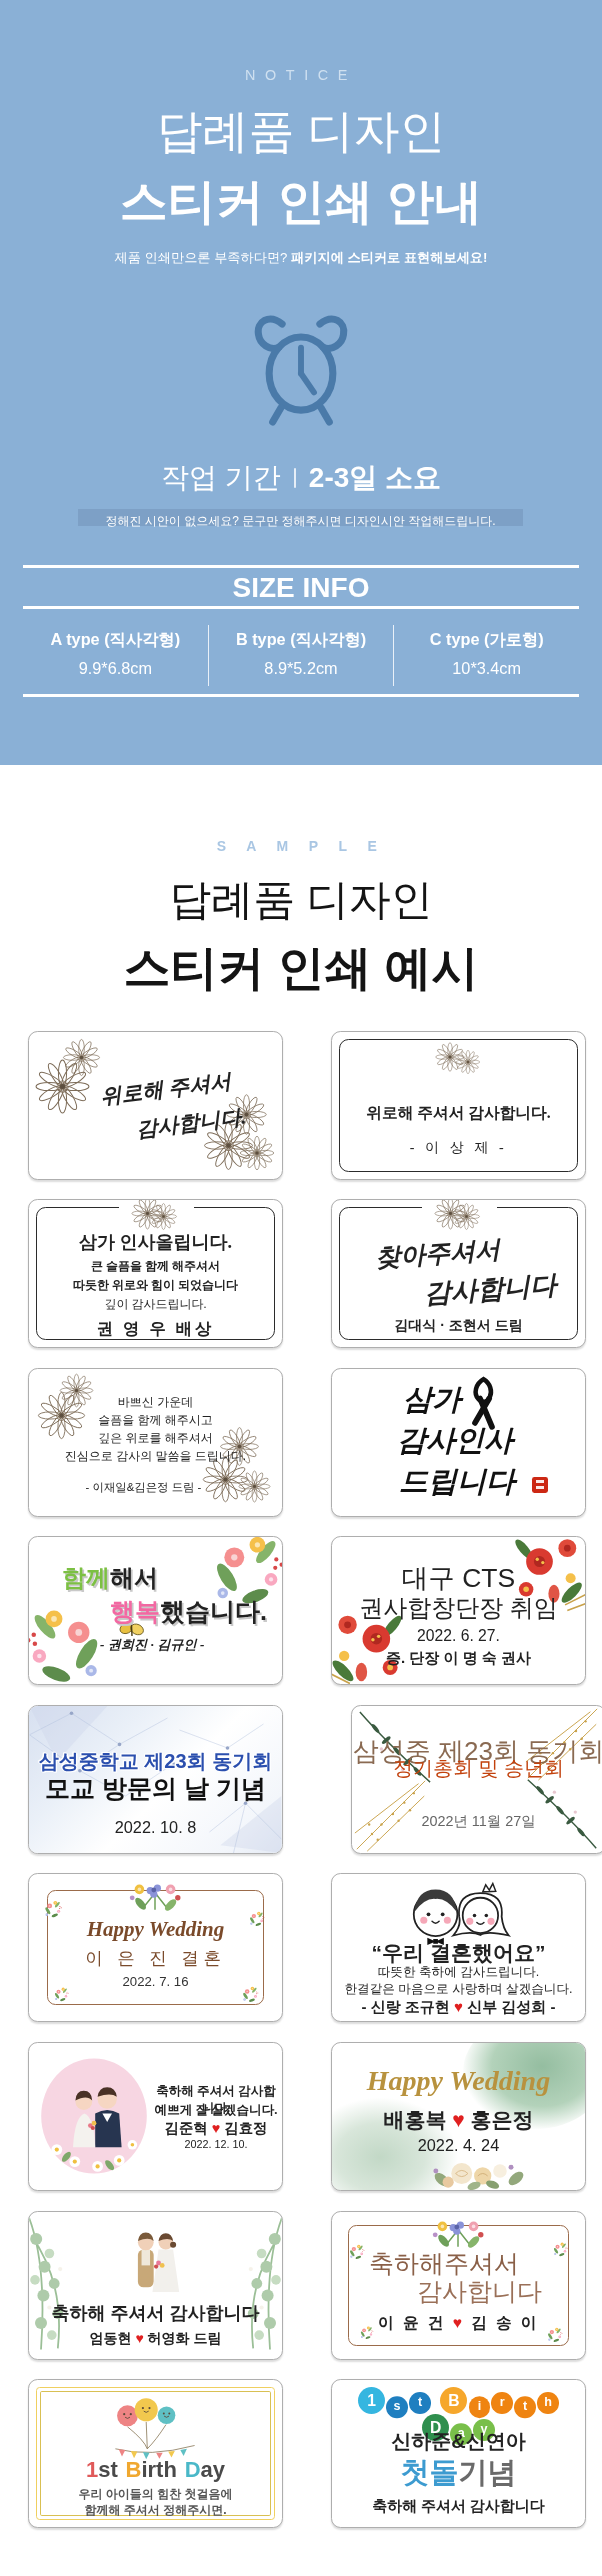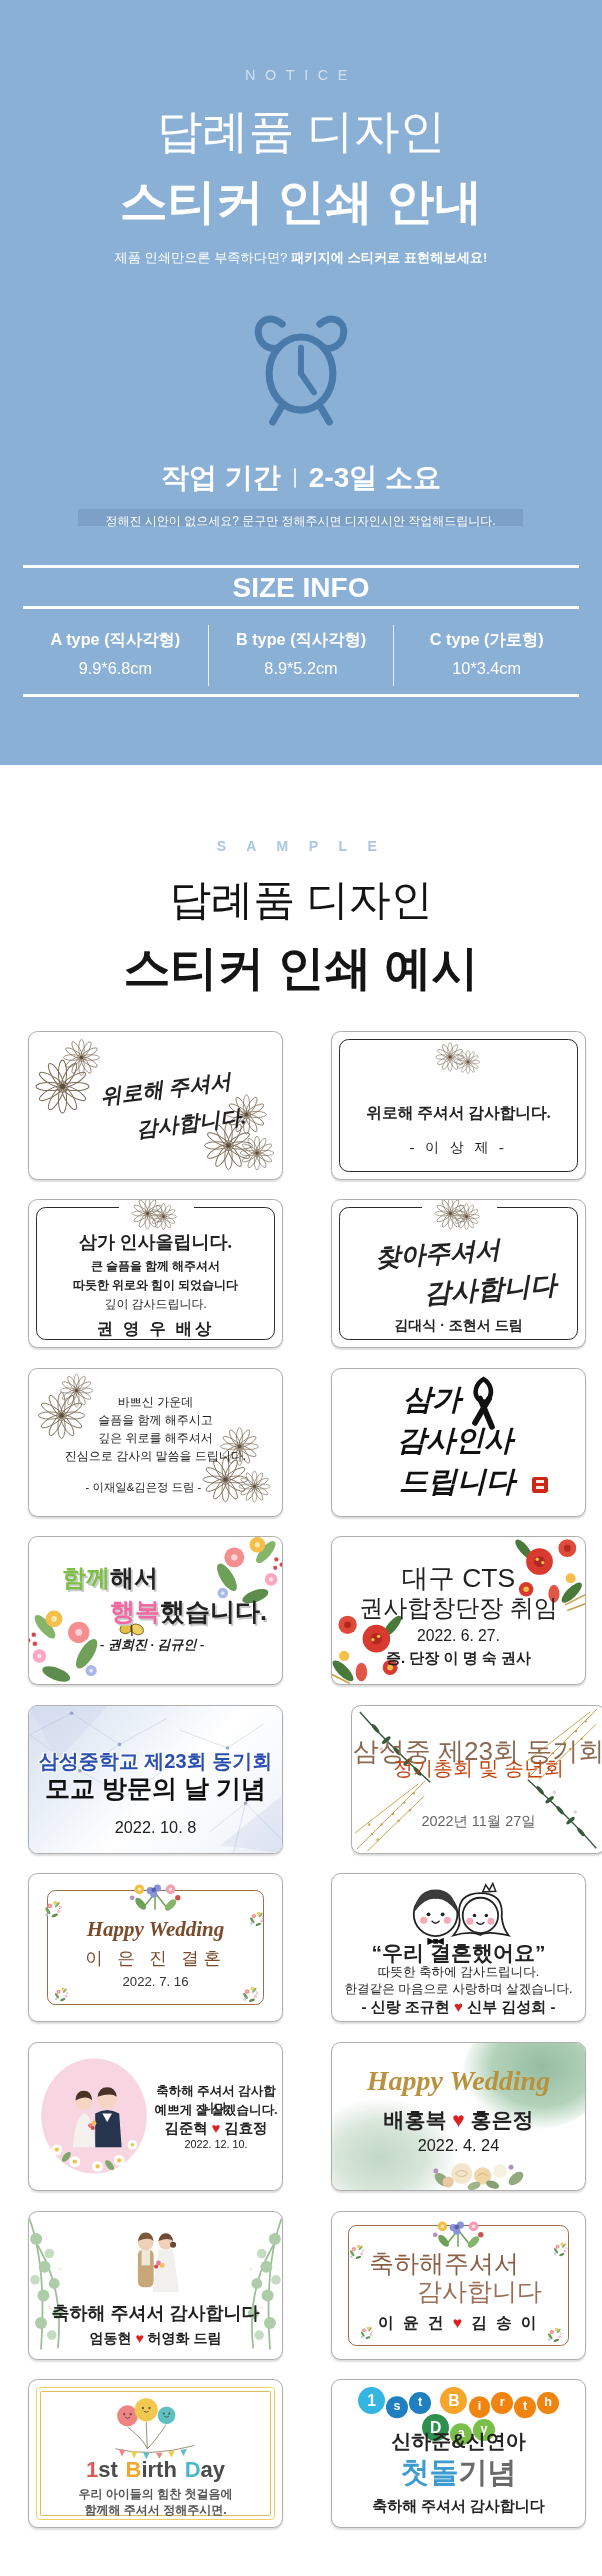--- a/index.html
+++ b/index.html
@@ -13,21 +13,21 @@
   
   .hero{position:absolute;left:0;top:0;width:602px;height:765px;background:#8ab0d6;}
   .eyebrow{top:67px;font-size:14.4px;font-weight:400;letter-spacing:9.6px;color:#cfe0f0;}
   .h-t1{top:101px;font-size:46px;font-weight:400;color:#fff;}
   .h-t2{top:170px;font-size:48px;font-weight:800;color:#fff;}
   .h-sub{top:249px;font-size:13.2px;color:#fff;}
   .h-sub b{font-weight:800;}
   .clock{left:242px;top:302px;width:118px;height:136px;}
   .work{top:459px;font-size:28px;color:#fff;}
   .work .sep{display:inline-block;width:1.8px;height:20.5px;background:#e6eef7;margin:0 13.2px;vertical-align:middle;border-radius:1.2px;}
-  .work .lab{font-weight:700;vertical-align:middle;}
+  .work .lab{font-weight:400;vertical-align:middle;}
   .work .val{font-weight:800;vertical-align:middle;}
   .notebar{left:78px;top:509px;width:445px;height:17px;background:#7da0c6;color:#fff;
            font-size:12px;line-height:25px;text-align:center;}
   .hr{left:23px;width:556px;height:3px;background:#fff;}
   .hr1{top:565px;} .hr2{top:606px;} .hr3{top:694px;}
   .sizetitle{top:572px;font-size:28px;font-weight:800;color:#fff;}
   .sizerow{left:23px;top:625px;width:556px;display:flex;}
   .sizecol{flex:1;text-align:center;color:#fff;padding:3.6px 0 8.4px;}
   .sizecol+.sizecol{border-left:1.2px solid #e9f0f8;}
   .sizecol .lab{font-size:16.3px;font-weight:800;}

